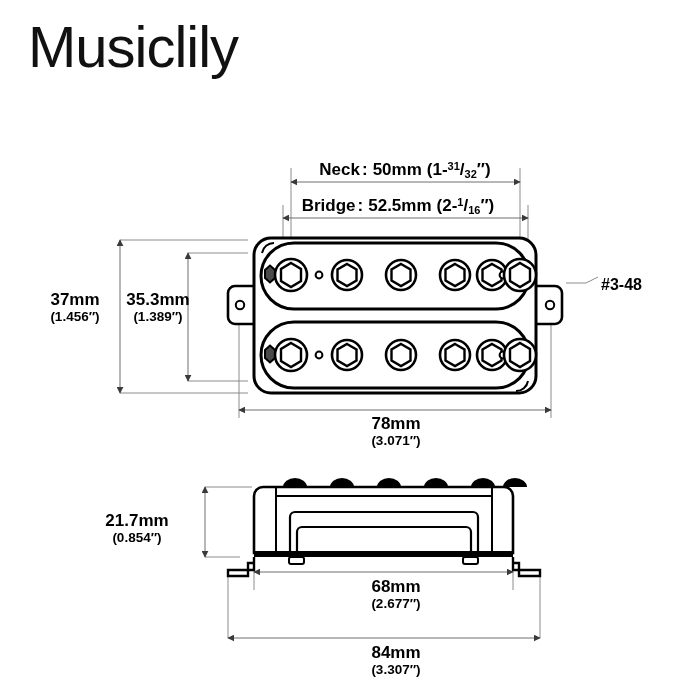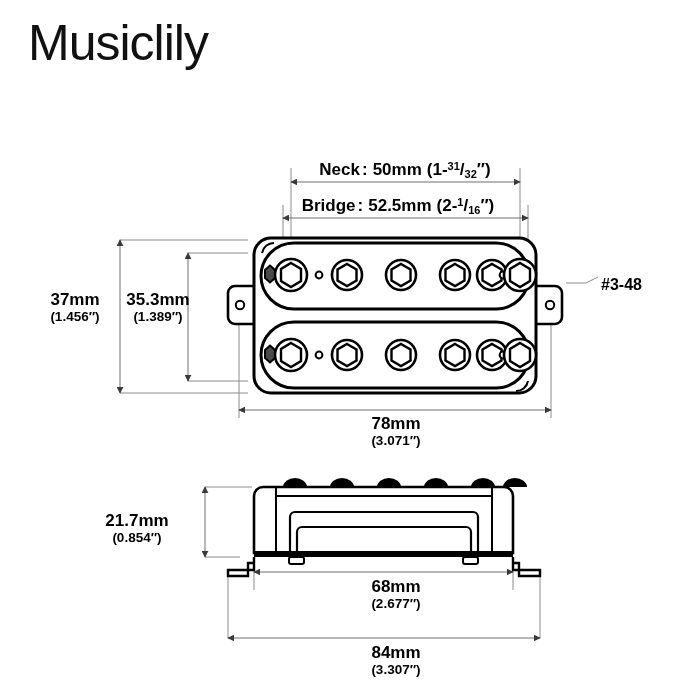--- a/index.html
+++ b/index.html
@@ -16,21 +16,21 @@
   }
   #root {
     position: relative;
     width: 700px;
     height: 700px;
   }
   .brand {
     position: absolute;
     left: 28px;
     top: 18px;
-    font-size: 50px;
+    font-size: 58px;
     font-weight: 400;
     letter-spacing: -1px;
     line-height: 1;
     color: #111111;
     font-family: "Liberation Sans", sans-serif;
   }
   svg.drawing {
     position: absolute;
     left: 0;
     top: 0;

